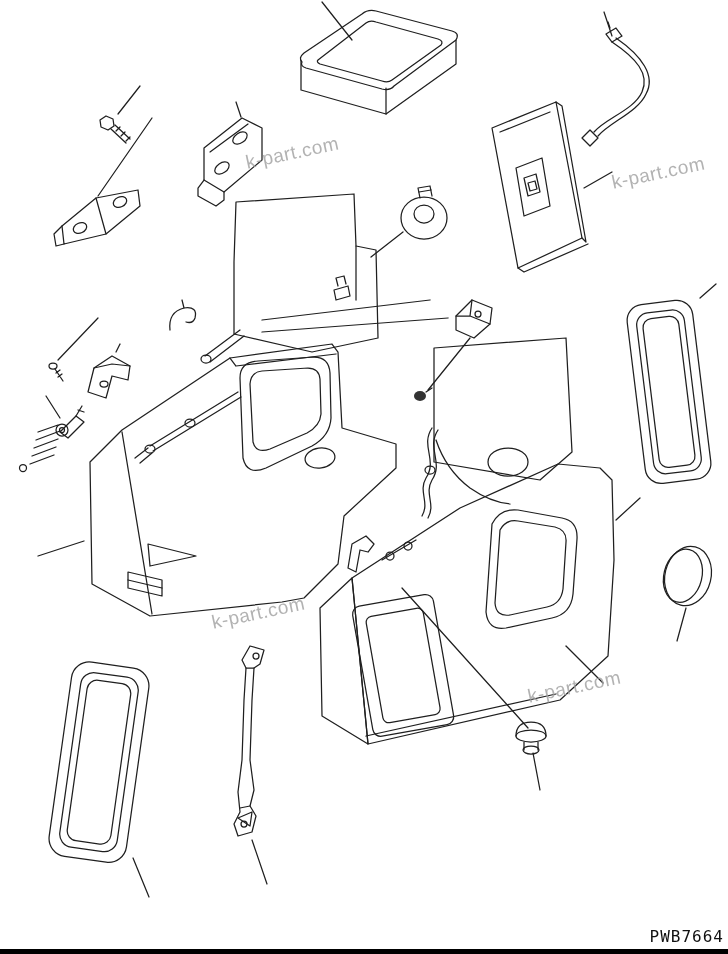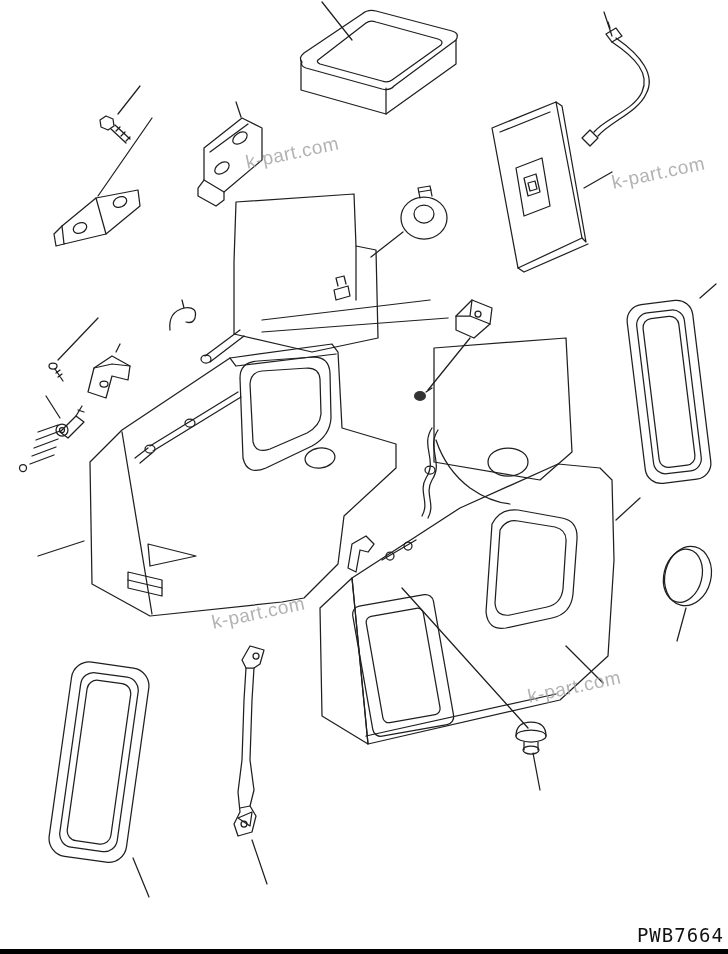--- a/index.html
+++ b/index.html
@@ -11,21 +11,21 @@
   .watermark{
     position:absolute;color:#a0a0a0;opacity:.8;font-size:19px;letter-spacing:.5px;
     transform:rotate(-12deg);transform-origin:left center;white-space:nowrap;
     font-family:"Liberation Sans",sans-serif;user-select:none;
   }
   .wm1{left:246px;top:152px;}
   .wm2{left:612px;top:172px;}
   .wm3{left:212px;top:612px;}
   .wm4{left:528px;top:686px;}
   .part-code{
-    position:absolute;right:4px;bottom:8px;color:#111;font-size:19px;
+    position:absolute;right:4px;bottom:8px;color:#111;font-size:16px;
     font-family:"DejaVu Sans Mono",monospace;letter-spacing:1px;
   }
   .bottom-bar{position:absolute;left:0;bottom:0;width:728px;height:5px;background:#000;}
 </style>
 </head>
 <body>
 
 <div class="page">
 
   <svg class="diagram-svg" width="728" height="954" viewBox="0 0 728 954">

